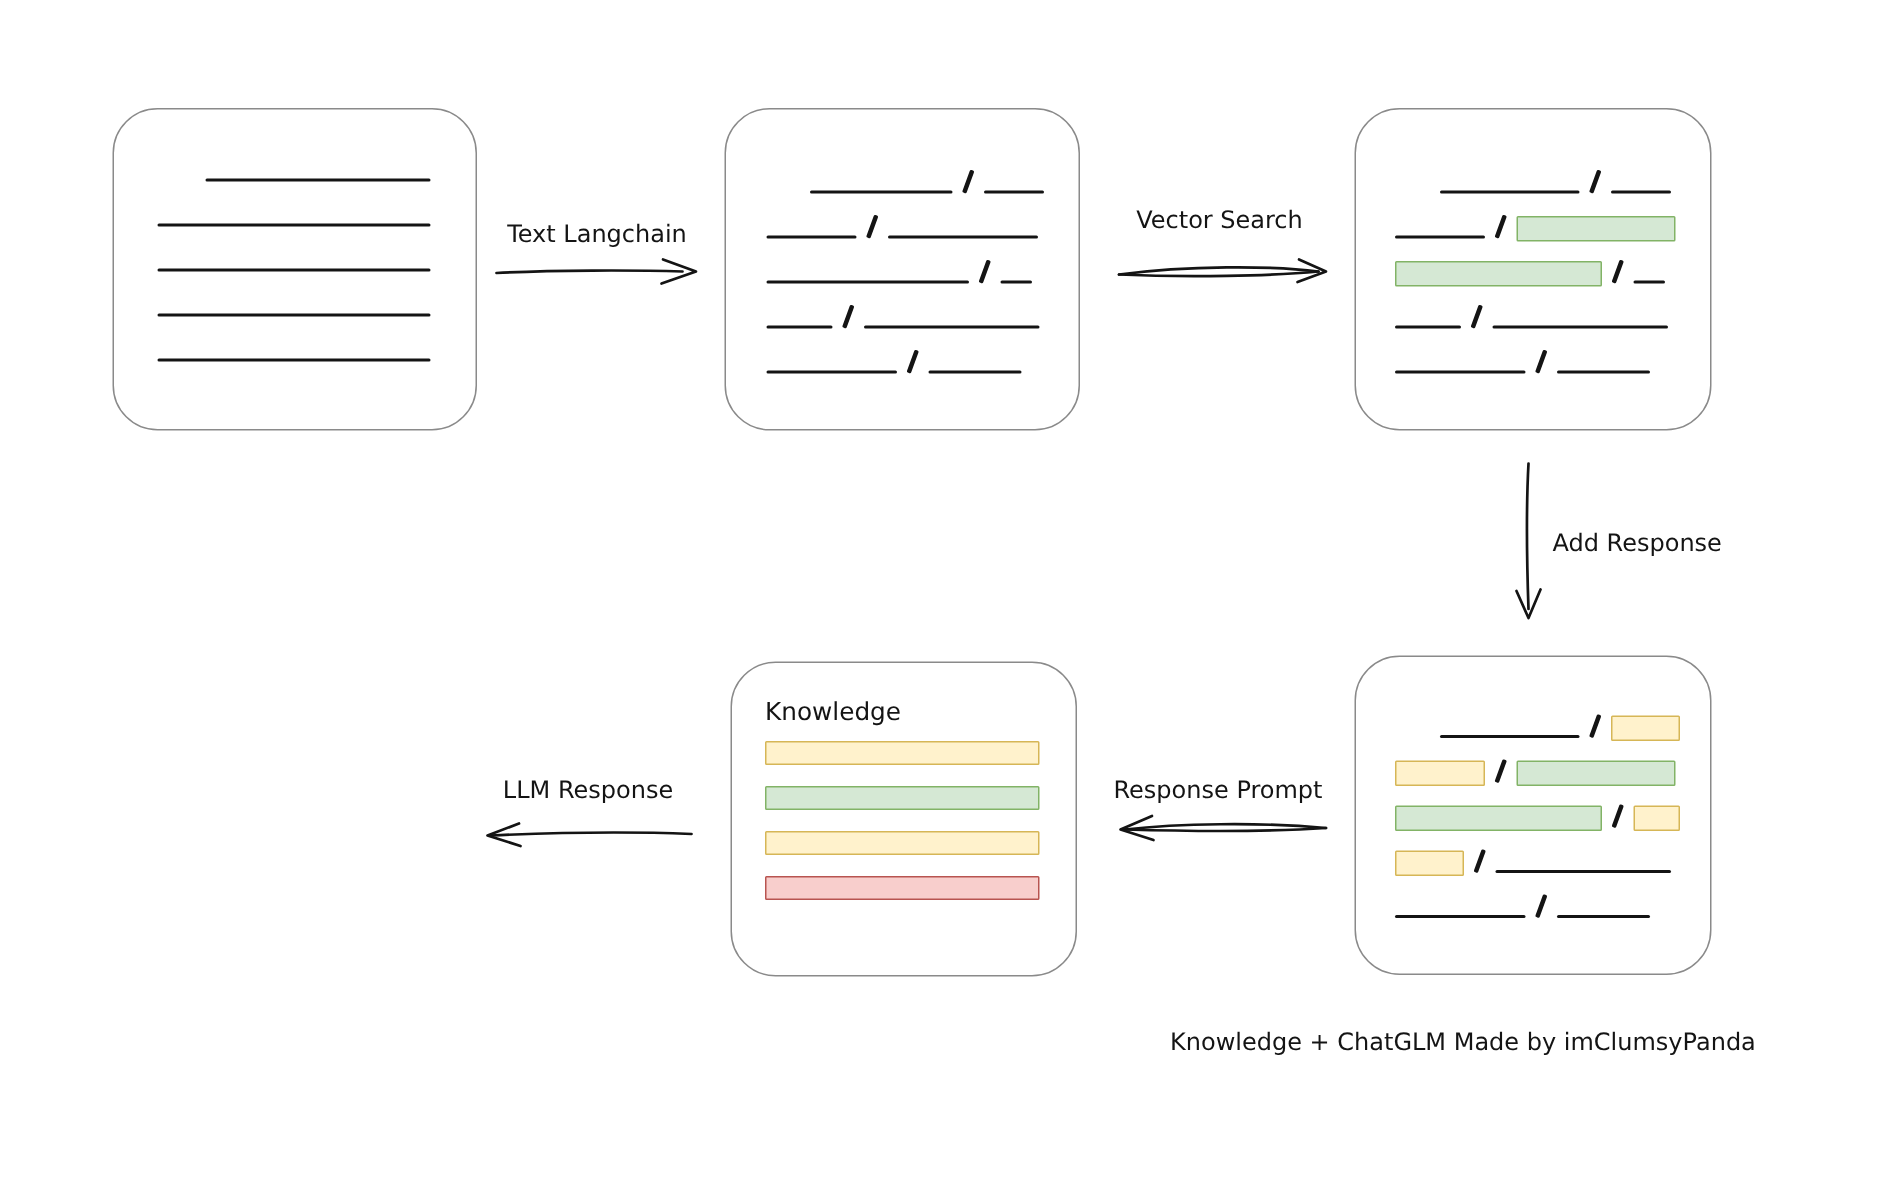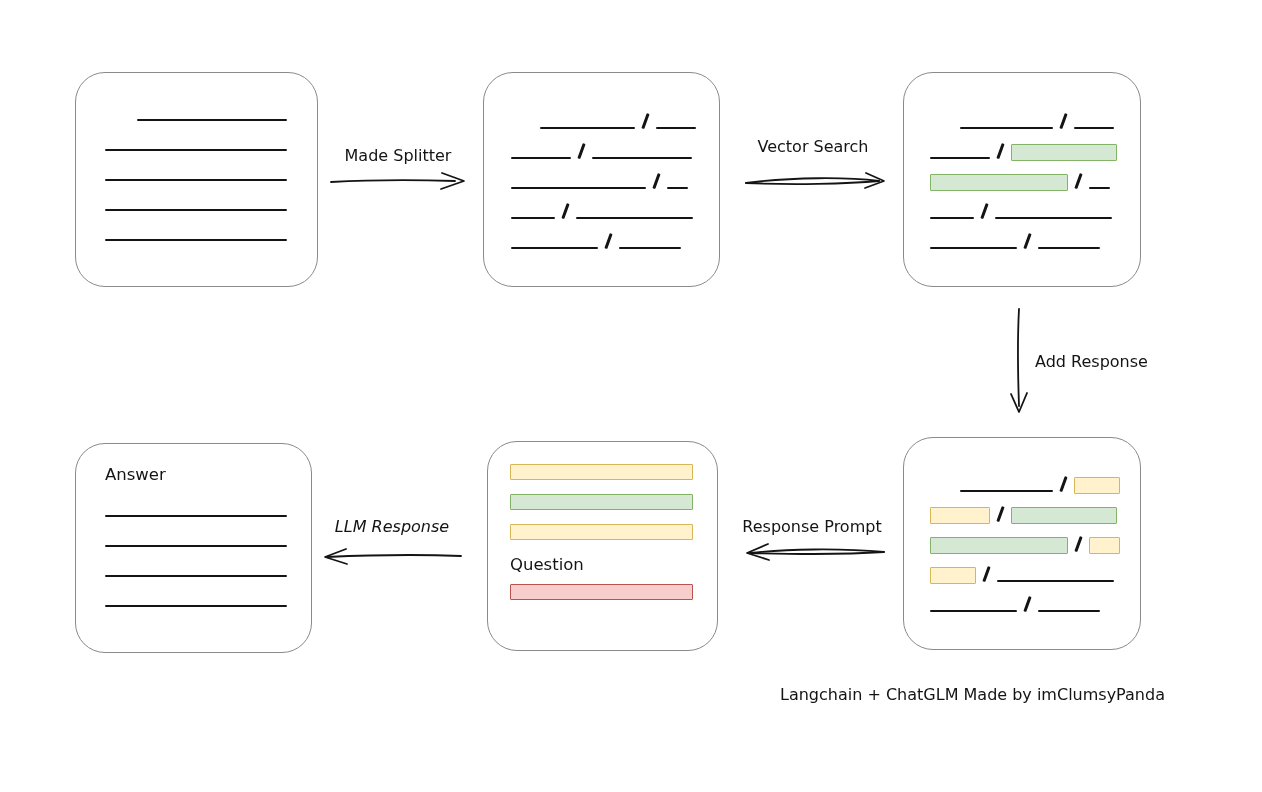--- a/index.html
+++ b/index.html
@@ -166,55 +166,38 @@
         <div class="seg-row">
           <span class="seg seg-line" style="width: 87px;"></span>
           <span class="seg seg-slash"></span>
           <span class="seg seg-line" style="width: 62px;"></span>
         </div>
       </div>
   </div>
 
   <div class="node" style="left:487px; top:441px; width:231px; height:210px;">
     <div class="node-body prompt-rows" style="padding:22px 0 0 22px;">
+        <div class="row-label">Knowledge</div>
         <div class="seg-row">
           <span class="seg seg-yellow" style="width: 183px;"></span>
         </div>
         <div class="seg-row">
           <span class="seg seg-green" style="width: 183px;"></span>
         </div>
         <div class="seg-row">
           <span class="seg seg-yellow" style="width: 183px;"></span>
         </div>
-        <div class="row-label">Question</div>
         <div class="seg-row">
           <span class="seg seg-red" style="width: 183px;"></span>
         </div>
       </div>
   </div>
 
-  <div class="node" style="left:75px; top:443px; width:237px; height:210px;">
-    <div class="node-body answer-rows" style="padding:20px 0 0 29px;">
-        <div class="row-label">Answer</div>
-        <div class="seg-row">
-          <span class="seg seg-line" style="width: 182px;"></span>
-        </div>
-        <div class="seg-row">
-          <span class="seg seg-line" style="width: 182px;"></span>
-        </div>
-        <div class="seg-row">
-          <span class="seg seg-line" style="width: 182px;"></span>
-        </div>
-        <div class="seg-row">
-          <span class="seg seg-line" style="width: 182px;"></span>
-        </div>
-      </div>
-  </div>
-
-  <div class="arrow-label center" style="left:323px; top:145px; width:150px;">Made Splitter</div>
+
+  <div class="arrow-label center" style="left:323px; top:145px; width:150px;">Text Langchain</div>
   <svg class="arrow-svg" style="left:328px; top:169px;" width="142" height="24" viewBox="0 0 142 24">
     <path d="M3 13 C40 11, 95 11, 127 12"></path>
     <path d="M114 4 L136 12 L113 20"></path>
   </svg>
 
   <div class="arrow-label center" style="left:733px; top:136px; width:160px;">Vector Search</div>
   <svg class="arrow-svg" style="left:742px; top:168px;" width="148" height="26" viewBox="0 0 148 26">
     <path d="M4 15 C50 9, 105 9, 137 13"></path>
     <path d="M4 15 C50 17, 105 16, 137 13"></path>
     <path d="M124 5 L142 13 L123 20"></path>
@@ -226,21 +209,21 @@
     <path d="M3 88 L11 106 L19 87"></path>
   </svg>
 
   <div class="arrow-label center" style="left:726px; top:516px; width:172px;">Response Prompt</div>
   <svg class="arrow-svg" style="left:740px; top:540px;" width="148" height="24" viewBox="0 0 148 24">
     <path d="M144 12 C100 8, 45 9, 10 13"></path>
     <path d="M144 12 C100 15, 45 14, 10 13"></path>
     <path d="M28 4 L7 13 L29 20"></path>
   </svg>
 
-  <div class="arrow-label center" style="left:318px; top:516px; width:148px;font-style:italic;">LLM Response</div>
+  <div class="arrow-label center" style="left:318px; top:516px; width:148px;">LLM Response</div>
   <svg class="arrow-svg" style="left:316px; top:545px;" width="148" height="22" viewBox="0 0 148 22">
     <path d="M145 11 C95 9, 55 10, 11 12"></path>
     <path d="M30 4 L9 12 L31 19"></path>
   </svg>
 
-  <div class="caption">Langchain + ChatGLM Made by imClumsyPanda</div>
+  <div class="caption">Knowledge + ChatGLM Made by imClumsyPanda</div>
 
 </div>
 
 </body></html>

